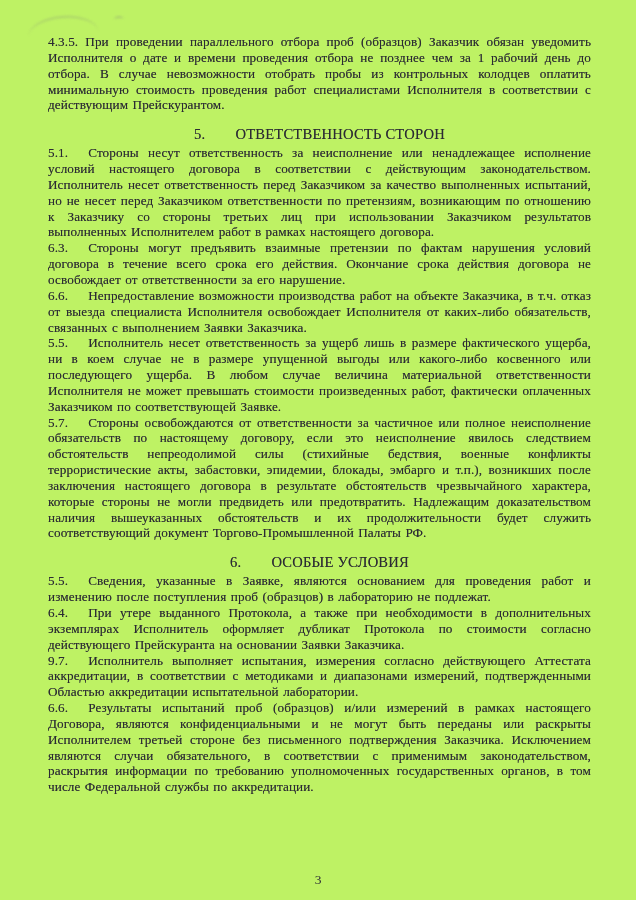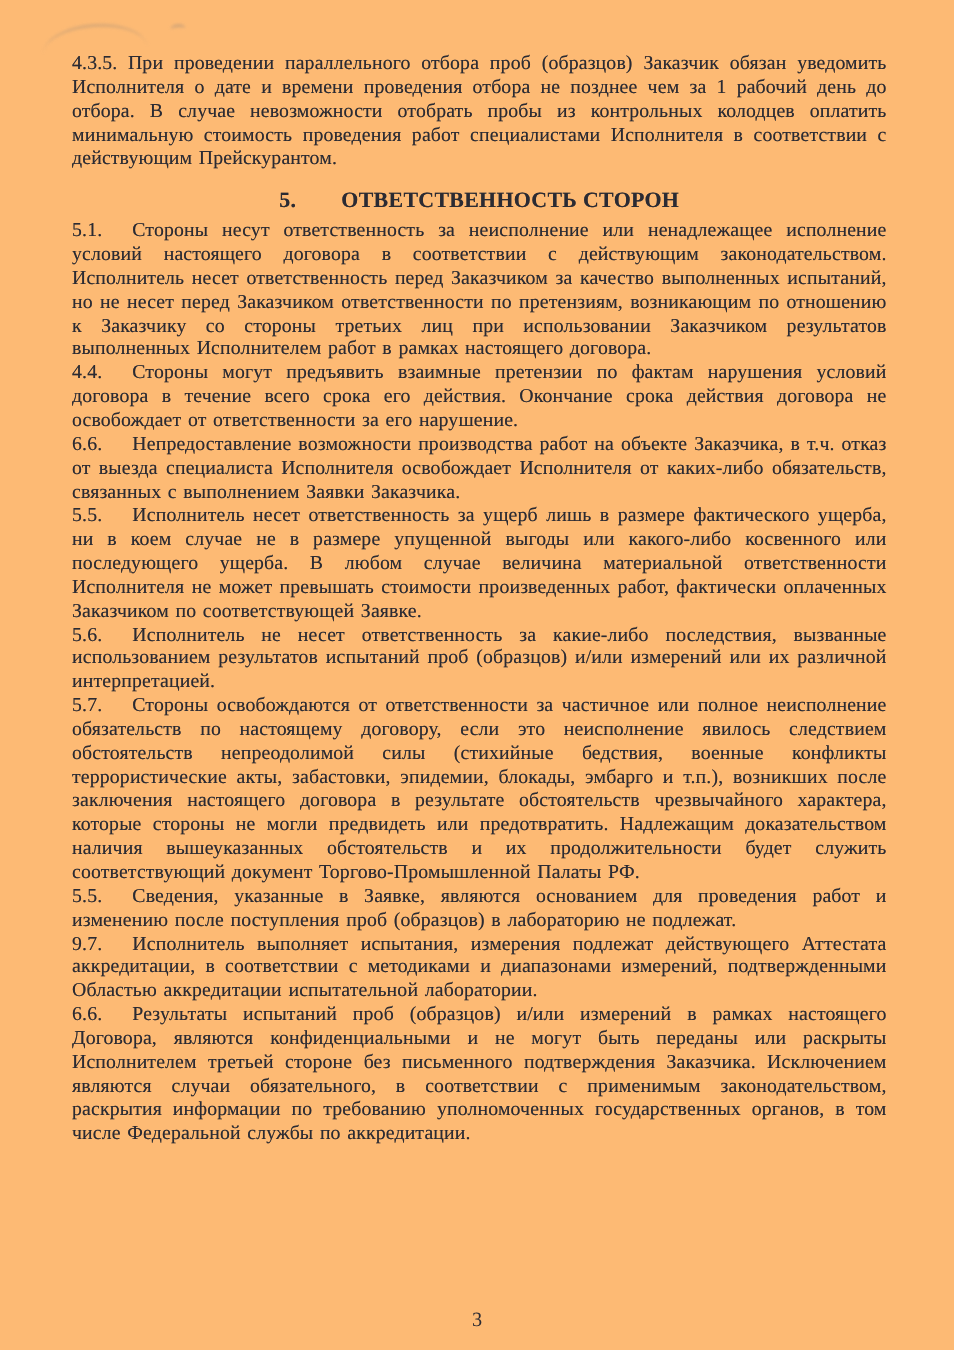--- a/index.html
+++ b/index.html
@@ -5,21 +5,21 @@
   html, body {
     margin: 0;
     padding: 0;
     background: #ffffff;
   }
   .page {
     position: relative;
     width: 636px;
     height: 900px;
     margin: 0 auto;
-    background: #fdba74;
+    background: #bef264;
     box-sizing: border-box;
     padding: 34px 45px 0 48px;
     font-family: "Liberation Serif", "DejaVu Serif", serif;
     color: #2b2b33;
     overflow: hidden;
   }
   
   .smudge {
     position: absolute;
     top: 16px;
@@ -47,21 +47,21 @@
     font-size: 13.2px;
     line-height: 15.85px;
     letter-spacing: 0.1px;
     word-spacing: 1px;
     text-shadow: 0 0 0.4px rgba(43,43,51,0.55);
   }
   .clause .cnum { padding-right: 20px; }
   .clause.tight .cnum { padding-right: 7px; }
   .heading {
     text-align: center;
-    font-weight: bold;
+    font-weight: normal;
     font-size: 14.6px;
     line-height: 16px;
     margin: 13px 0 3px 0;
     letter-spacing: 0.2px;
     text-shadow: 0 0 0.4px rgba(43,43,51,0.6);
   }
   .heading .hnum { margin-right: 30px; }
   .page-num {
     position: absolute;
     left: 0;
@@ -74,23 +74,24 @@
 </style>
 </head>
 <body>
 
 <div class="page">
   <div class="smudge"></div>
   <div class="content" id="doc">
       <p class="clause tight"><span class="cnum">4.3.5.</span><span class="ctext">При проведении параллельного отбора проб (образцов) Заказчик обязан уведомить Исполнителя о дате и времени проведения отбора не позднее чем за 1 рабочий день до отбора. В случае невозможности отобрать пробы из контрольных колодцев оплатить минимальную стоимость проведения работ специалистами Исполнителя в соответствии с действующим Прейскурантом.</span></p>
       <div class="heading"><span class="hnum">5.</span><span class="htitle">ОТВЕТСТВЕННОСТЬ СТОРОН</span></div>
       <p class="clause"><span class="cnum">5.1.</span><span class="ctext">Стороны несут ответственность за неисполнение или ненадлежащее исполнение условий настоящего договора в соответствии с действующим законодательством. Исполнитель несет ответственность перед Заказчиком за качество выполненных испытаний, но не несет перед Заказчиком ответственности по претензиям, возникающим по отношению к Заказчику со стороны третьих лиц при использовании Заказчиком результатов выполненных Исполнителем работ в рамках настоящего договора.</span></p>
-      <p class="clause"><span class="cnum">4.4.</span><span class="ctext">Стороны могут предъявить взаимные претензии по фактам нарушения условий договора в течение всего срока его действия. Окончание срока действия договора не освобождает от ответственности за его нарушение.</span></p>
+      <p class="clause"><span class="cnum">6.3.</span><span class="ctext">Стороны могут предъявить взаимные претензии по фактам нарушения условий договора в течение всего срока его действия. Окончание срока действия договора не освобождает от ответственности за его нарушение.</span></p>
       <p class="clause"><span class="cnum">6.6.</span><span class="ctext">Непредоставление возможности производства работ на объекте Заказчика, в т.ч. отказ от выезда специалиста Исполнителя освобождает Исполнителя от каких-либо обязательств, связанных с выполнением Заявки Заказчика.</span></p>
       <p class="clause"><span class="cnum">5.5.</span><span class="ctext">Исполнитель несет ответственность за ущерб лишь в размере фактического ущерба, ни в коем случае не в размере упущенной выгоды или какого-либо косвенного или последующего ущерба. В любом случае величина материальной ответственности Исполнителя не может превышать стоимости произведенных работ, фактически оплаченных Заказчиком по соответствующей Заявке.</span></p>
-      <p class="clause"><span class="cnum">5.6.</span><span class="ctext">Исполнитель не несет ответственность за какие-либо последствия, вызванные использованием результатов испытаний проб (образцов) и/или измерений или их различной интерпретацией.</span></p>
       <p class="clause"><span class="cnum">5.7.</span><span class="ctext">Стороны освобождаются от ответственности за частичное или полное неисполнение обязательств по настоящему договору, если это неисполнение явилось следствием обстоятельств непреодолимой силы (стихийные бедствия, военные конфликты террористические акты, забастовки, эпидемии, блокады, эмбарго и т.п.), возникших после заключения настоящего договора в результате обстоятельств чрезвычайного характера, которые стороны не могли предвидеть или предотвратить. Надлежащим доказательством наличия вышеуказанных обстоятельств и их продолжительности будет служить соответствующий документ Торгово-Промышленной Палаты РФ.</span></p>
+      <div class="heading"><span class="hnum">6.</span><span class="htitle">ОСОБЫЕ УСЛОВИЯ</span></div>
       <p class="clause"><span class="cnum">5.5.</span><span class="ctext">Сведения, указанные в Заявке, являются основанием для проведения работ и изменению после поступления проб (образцов) в лабораторию не подлежат.</span></p>
-      <p class="clause"><span class="cnum">9.7.</span><span class="ctext">Исполнитель выполняет испытания, измерения подлежат действующего Аттестата аккредитации, в соответствии с методиками и диапазонами измерений, подтвержденными Областью аккредитации испытательной лаборатории.</span></p>
+      <p class="clause"><span class="cnum">6.4.</span><span class="ctext">При утере выданного Протокола, а также при необходимости в дополнительных экземплярах Исполнитель оформляет дубликат Протокола по стоимости согласно действующего Прейскуранта на основании Заявки Заказчика.</span></p>
+      <p class="clause"><span class="cnum">9.7.</span><span class="ctext">Исполнитель выполняет испытания, измерения согласно действующего Аттестата аккредитации, в соответствии с методиками и диапазонами измерений, подтвержденными Областью аккредитации испытательной лаборатории.</span></p>
       <p class="clause"><span class="cnum">6.6.</span><span class="ctext">Результаты испытаний проб (образцов) и/или измерений в рамках настоящего Договора, являются конфиденциальными и не могут быть переданы или раскрыты Исполнителем третьей стороне без письменного подтверждения Заказчика. Исключением являются случаи обязательного, в соответствии с применимым законодательством, раскрытия информации по требованию уполномоченных государственных органов, в том числе Федеральной службы по аккредитации.</span></p>
     </div>
   <div class="page-num">3</div>
 </div>
 
 </body></html>

